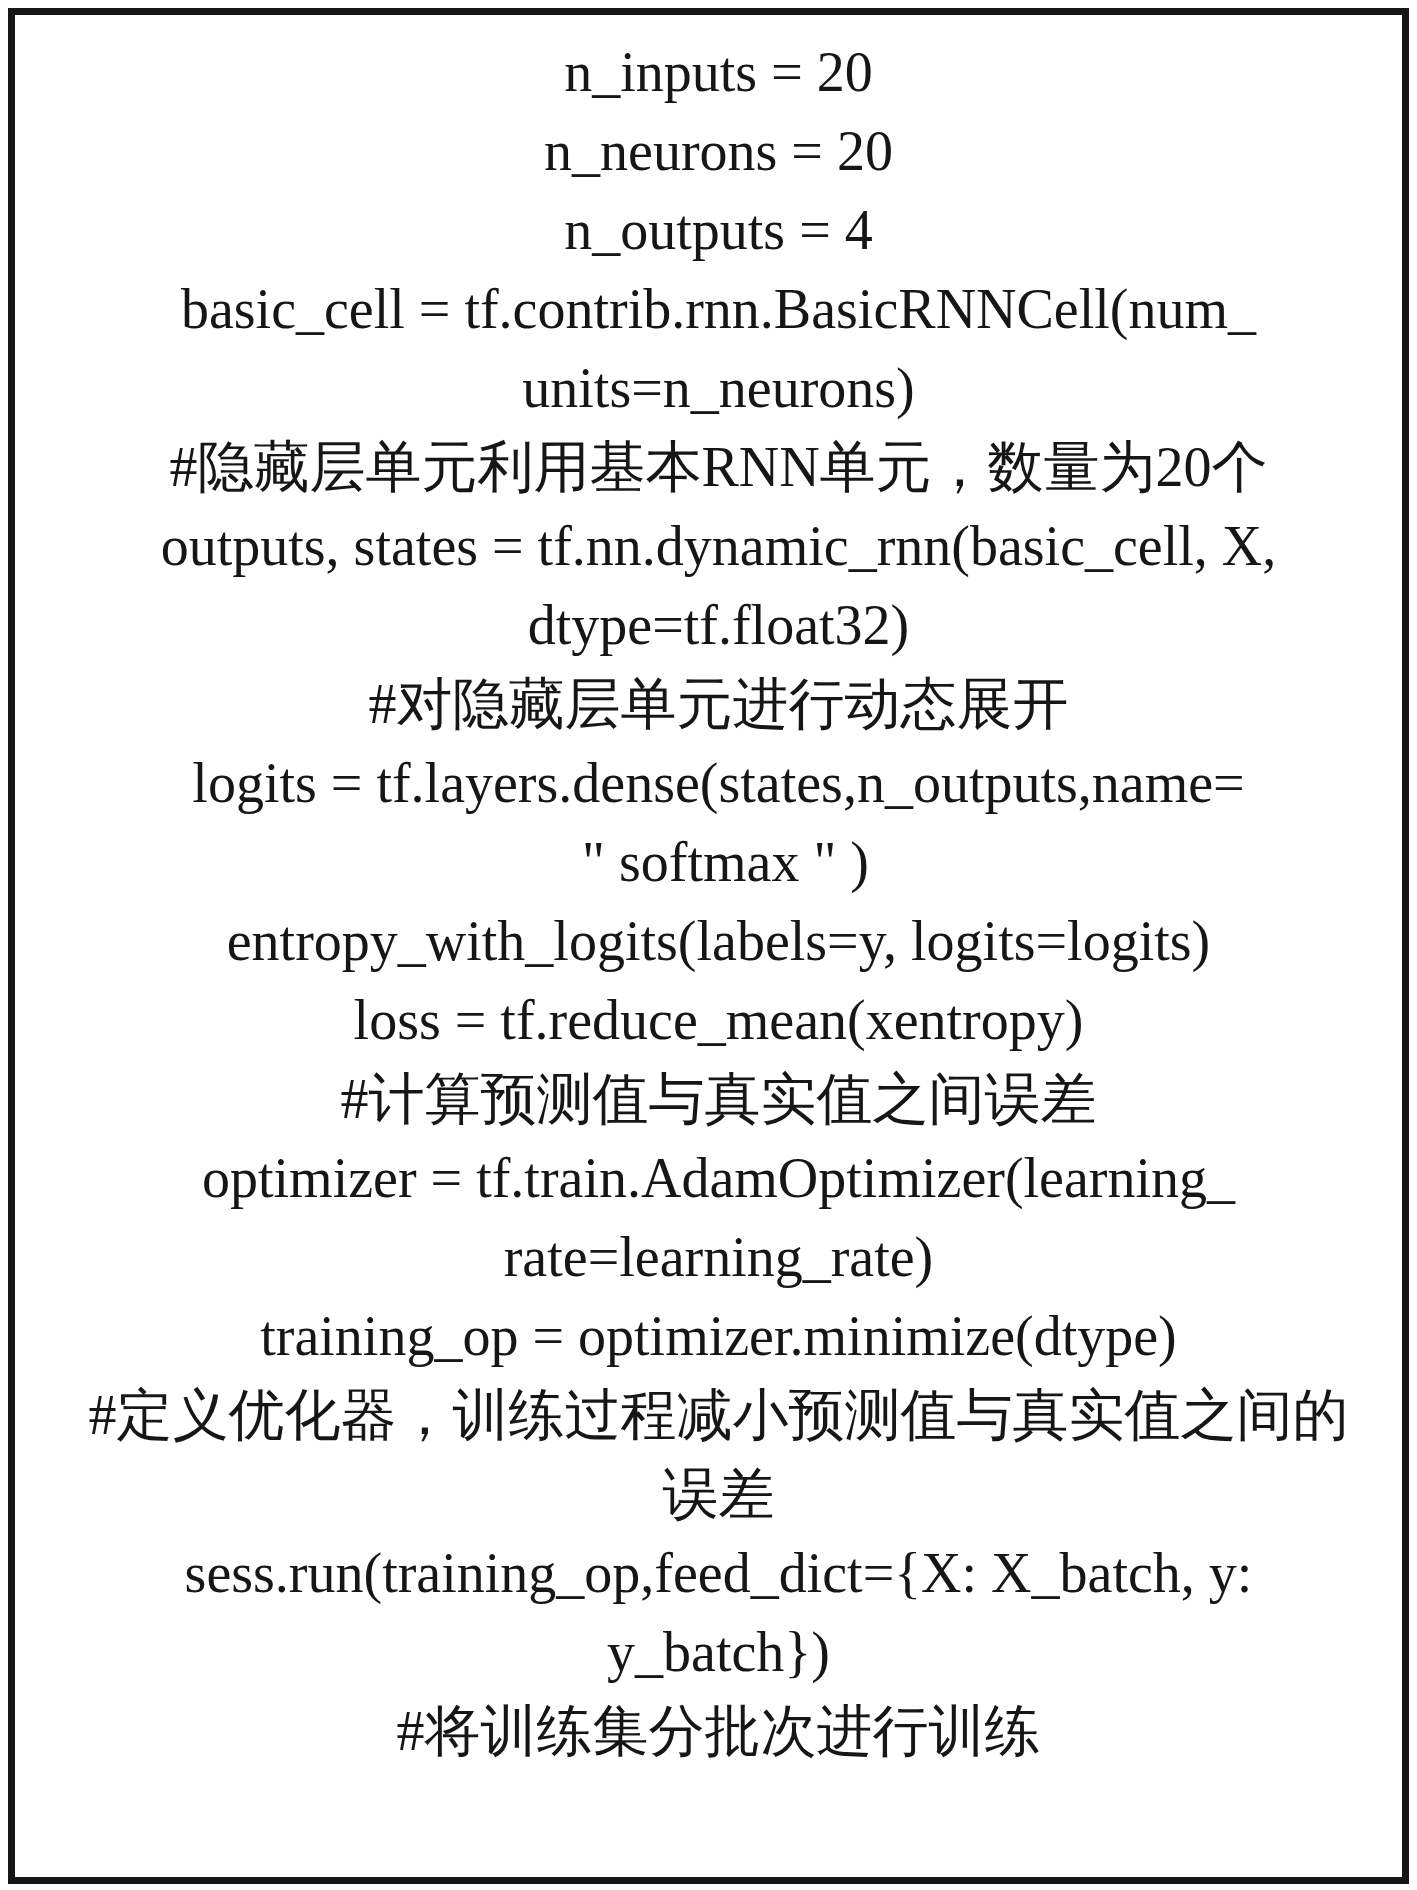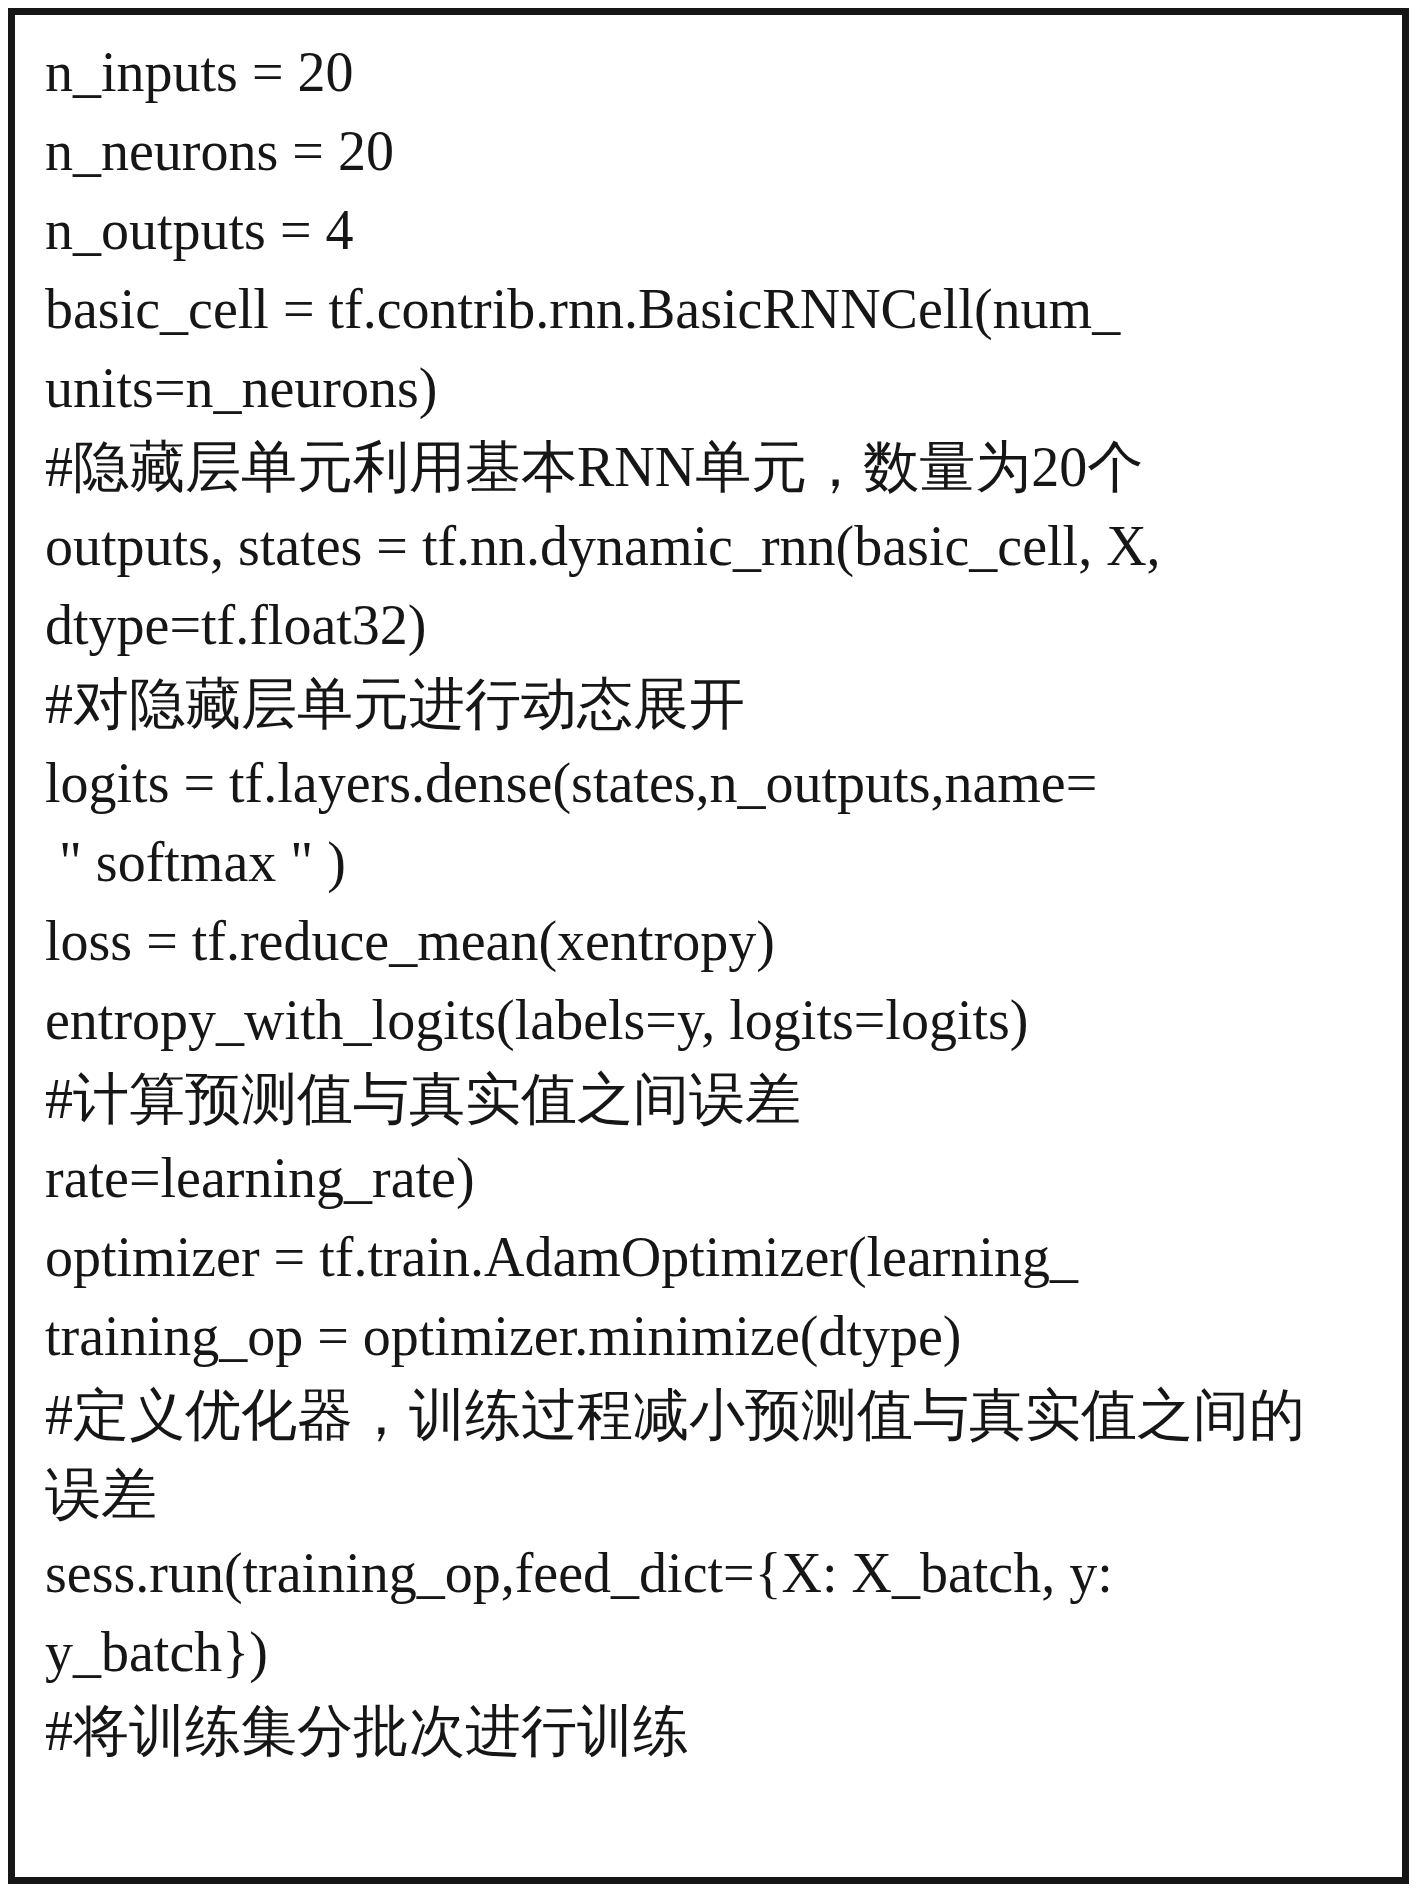--- a/index.html
+++ b/index.html
@@ -12,20 +12,21 @@
     width: 1417px;
     height: 1890px;
     background: var(--bg-color);
     overflow: hidden;
   }
   .page {
     position: relative;
     width: 1120px;
     height: 1890px;
     background: var(--bg-color);
+    text-align: center;
   }
   .code-frame {
     position: absolute;
     left: 8px;
     top: 8px;
     width: 1401px;
     height: 1876px;
     border: 7px solid var(--border-color);
     background: var(--bg-color);
     padding: 18px 10px 10px 30px;
@@ -54,25 +55,25 @@
         <div class="code-line">n_neurons = 20</div>
         <div class="code-line">n_outputs = 4</div>
         <div class="code-line">basic_cell = tf.contrib.rnn.BasicRNNCell(num_</div>
         <div class="code-line">units=n_neurons)</div>
         <div class="code-line">#隐藏层单元利用基本RNN单元，数量为20个</div>
         <div class="code-line">outputs, states = tf.nn.dynamic_rnn(basic_cell, X,</div>
         <div class="code-line">dtype=tf.float32)</div>
         <div class="code-line">#对隐藏层单元进行动态展开</div>
         <div class="code-line">logits = tf.layers.dense(states,n_outputs,name=</div>
         <div class="code-line"> " softmax " )</div>
+        <div class="code-line">entropy_with_logits(labels=y, logits=logits)</div>
         <div class="code-line">loss = tf.reduce_mean(xentropy)</div>
-        <div class="code-line">entropy_with_logits(labels=y, logits=logits)</div>
         <div class="code-line">#计算预测值与真实值之间误差</div>
+        <div class="code-line">optimizer = tf.train.AdamOptimizer(learning_</div>
         <div class="code-line">rate=learning_rate)</div>
-        <div class="code-line">optimizer = tf.train.AdamOptimizer(learning_</div>
         <div class="code-line">training_op = optimizer.minimize(dtype)</div>
         <div class="code-line">#定义优化器，训练过程减小预测值与真实值之间的</div>
         <div class="code-line">误差</div>
         <div class="code-line">sess.run(training_op,feed_dict={X: X_batch, y:</div>
         <div class="code-line">y_batch})</div>
         <div class="code-line">#将训练集分批次进行训练</div>
       </div>
   </div>
 </div>
 

